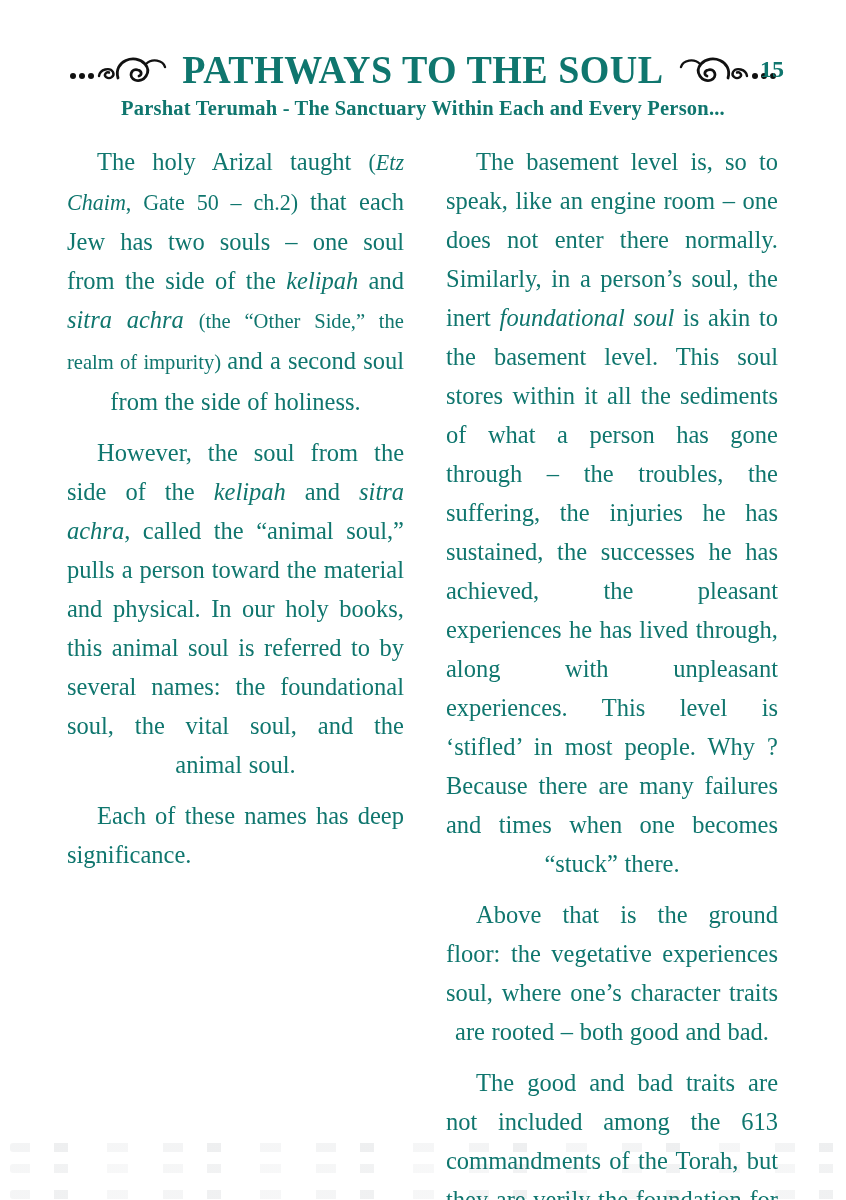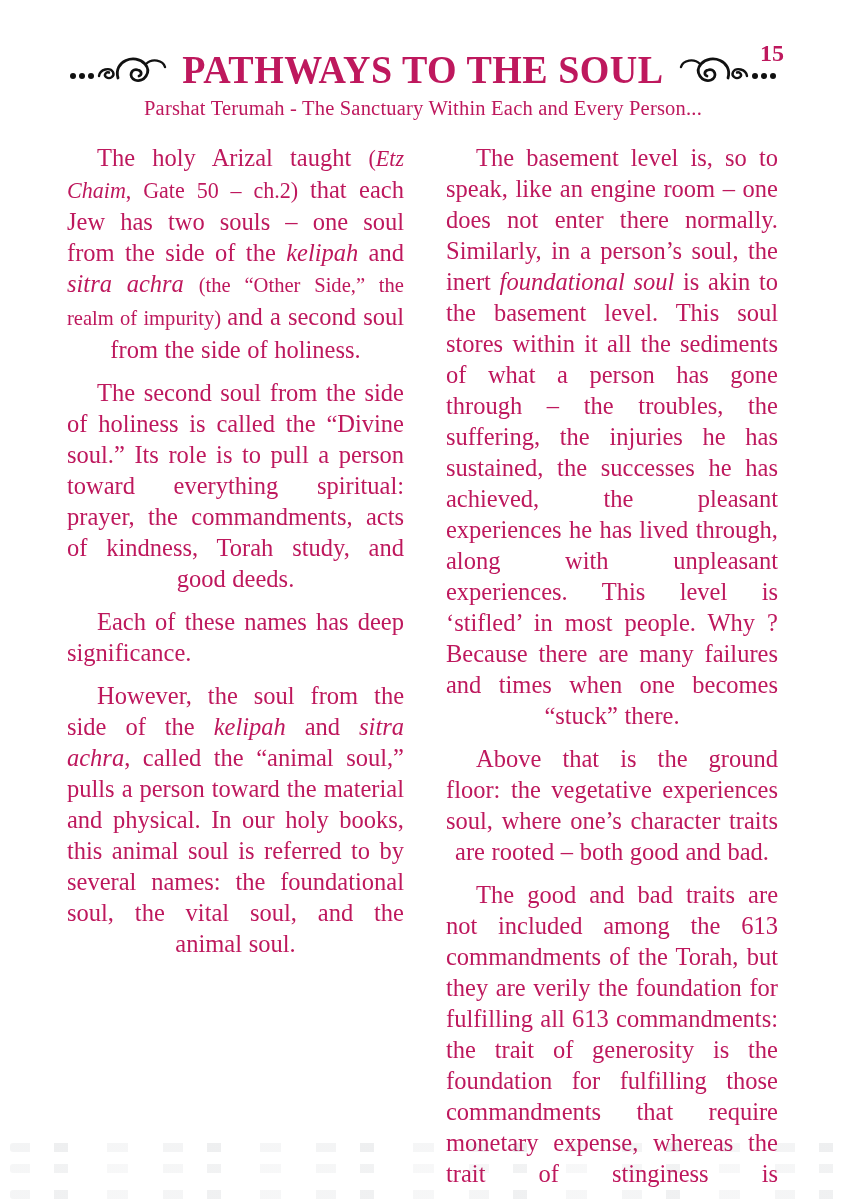--- a/index.html
+++ b/index.html
@@ -1,56 +1,56 @@
 <!DOCTYPE html>
 <html><head>
 <meta charset="utf-8">
 <style>
   html,body{margin:0;padding:0;background:#ffffff;}
   .page{
     position:relative;
     width:846px;height:1200px;
     background:#ffffff;
     font-family:"Liberation Serif", serif;
-    color:#be185d;
+    color:#0f766e;
     overflow:hidden;
   }
   
   .header{padding-top:48px;text-align:center;}
   .title-row{
     display:flex;align-items:center;justify-content:center;
     gap:10px;height:42px;
   }
   .title{
     font-size:38px;font-weight:bold;letter-spacing:.5px;
     white-space:nowrap;line-height:1;
     transform:scaleY(1.04);
   }
   .ornament{flex:0 0 auto;display:block;}
   .ornament.mirror{transform:scaleX(-1);}
   .page-number{
-    position:absolute;top:40px;right:62px;
+    position:absolute;top:56px;right:62px;
     font-size:24px;font-weight:bold;
   }
   .subtitle{
     margin-top:7px;
-    font-size:20.5px;font-weight:normal;letter-spacing:.2px;
+    font-size:20.5px;font-weight:bold;letter-spacing:.2px;
     text-align:center;
   }
   
   .columns{
     position:absolute;top:142px;left:67px;right:68px;
     display:flex;gap:42px;
   }
   .col{flex:0 0 auto;}
   .col-left{width:337px;}
   .col-right{width:332px;}
   .para{
     margin:0 0 12px 0;
-    font-size:24.5px;line-height:31px;
+    font-size:24.5px;line-height:39px;
     text-align:justify;text-align-last:center;
     text-indent:30px;
     word-spacing:.5px;
   }
   .para.last-left{text-align-last:left;}
   .para.last-justify{text-align-last:justify;}
   .seg-i{font-style:italic;}
   .seg-cite{font-size:.9em;}
   .seg-cite-i{font-size:.9em;font-style:italic;}
   .seg-small{font-size:.84em;}
@@ -92,23 +92,22 @@
       </svg>
     </div>
     <div class="subtitle">Parshat Terumah - The Sanctuary Within Each and Every Person...</div>
   </div>
 
   <div class="page-number">15</div>
 
   <div class="columns">
     <div class="col col-left">
       <p class="para"><span>The holy Arizal taught </span><span class="seg-cite">(</span><span class="seg-cite-i">Etz Chaim</span><span class="seg-cite">, Gate 50 – ch.2) </span><span>that each Jew has two souls – one soul from the side of the </span><span class="seg-i">kelipah</span><span> and </span><span class="seg-i">sitra achra </span><span class="seg-small">(the “Other Side,” the realm of impurity) </span><span>and a second soul from the side of holiness.</span></p>
-      <p class="para"><span>The second soul from the side of holiness is called the “Divine soul.” Its role is to pull a person toward everything spiritual: prayer, the commandments, acts of kindness, Torah study, and good deeds.</span></p>
+      <p class="para"><span>However, the soul from the side of the </span><span class="seg-i">kelipah</span><span> and </span><span class="seg-i">sitra achra</span><span>, called the “animal soul,” pulls a person toward the material and physical. In our holy books, this animal soul is referred to by several names: the foundational soul, the vital soul, and the animal soul.</span></p>
       <p class="para last-left"><span>Each of these names has deep significance.</span></p>
-      <p class="para"><span>However, the soul from the side of the </span><span class="seg-i">kelipah</span><span> and </span><span class="seg-i">sitra achra</span><span>, called the “animal soul,” pulls a person toward the material and physical. In our holy books, this animal soul is referred to by several names: the foundational soul, the vital soul, and the animal soul.</span></p>
     </div>
     <div class="col col-right">
       <p class="para"><span>The basement level is, so to speak, like an engine room – one does not enter there normally. Similarly, in a person’s soul, the inert </span><span class="seg-i">foundational soul</span><span> is akin to the basement level. This soul stores within it all the sediments of what a person has gone through – the troubles, the suffering, the injuries he has sustained, the successes he has achieved, the pleasant experiences he has lived through, along with unpleasant experiences. This level is ‘stifled’ in most people. Why ? Because there are many failures and times when one becomes “stuck” there.</span></p>
       <p class="para"><span>Above that is the ground floor: the vegetative experiences soul, where one’s character traits are rooted – both good and bad.</span></p>
       <p class="para last-justify"><span>The good and bad traits are not included among the 613 commandments of the Torah, but they are verily the foundation for fulfilling all 613 commandments: the trait of generosity is the foundation for fulfilling those commandments that require monetary expense, whereas the trait of stinginess is</span></p>
     </div>
   </div>
 
   <div class="noise n1"></div>
   <div class="noise n2"></div>

